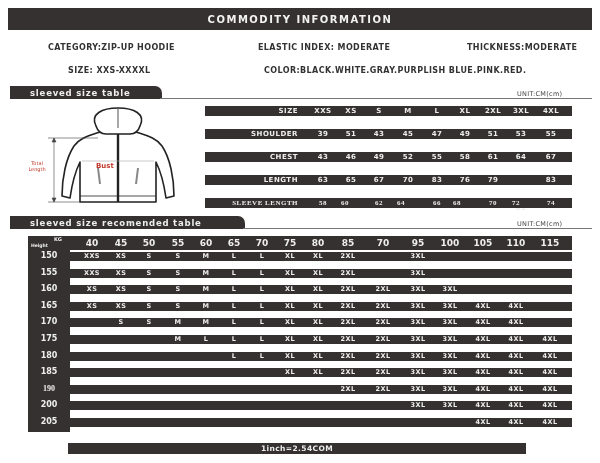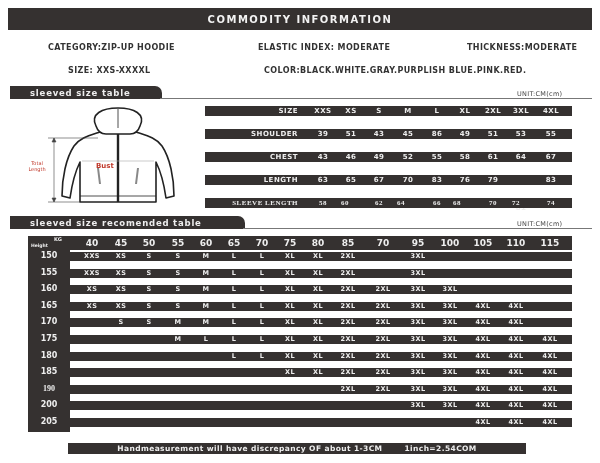--- a/index.html
+++ b/index.html
@@ -106,21 +106,21 @@
     <span class="cell" style="left:288px;">2XL</span>
     <span class="cell" style="left:316px;">3XL</span>
     <span class="cell" style="left:346px;">4XL</span>
   </div>
   <div class="sz-row" style="top:129px;">
     <span class="lbl">SHOULDER</span>
     <span class="cell" style="left:118px;">39</span>
     <span class="cell" style="left:146px;">51</span>
     <span class="cell" style="left:174px;">43</span>
     <span class="cell" style="left:203px;">45</span>
-    <span class="cell" style="left:232px;">86</span>
+    <span class="cell" style="left:232px;">47</span>
     <span class="cell" style="left:260px;">49</span>
     <span class="cell" style="left:288px;">51</span>
     <span class="cell" style="left:316px;">53</span>
     <span class="cell" style="left:346px;">55</span>
   </div>
   <div class="sz-row" style="top:152px;">
     <span class="lbl">CHEST</span>
     <span class="cell" style="left:118px;">43</span>
     <span class="cell" style="left:146px;">46</span>
     <span class="cell" style="left:174px;">49</span>
@@ -392,15 +392,14 @@
         <span class="cell" style="left: 348px;"></span>
         <span class="cell" style="left: 380px;"></span>
         <span class="cell" style="left: 413px;">4XL</span>
         <span class="cell" style="left: 446px;">4XL</span>
         <span class="cell" style="left: 480px;">4XL</span>
       </div>
     </div>
 </div>
 
 <div class="footer">
-  <span>Handmeasurement will have discrepancy OF about 1-3CM</span>
   <span>1inch=2.54COM</span>
 </div>
 
 </body></html>

